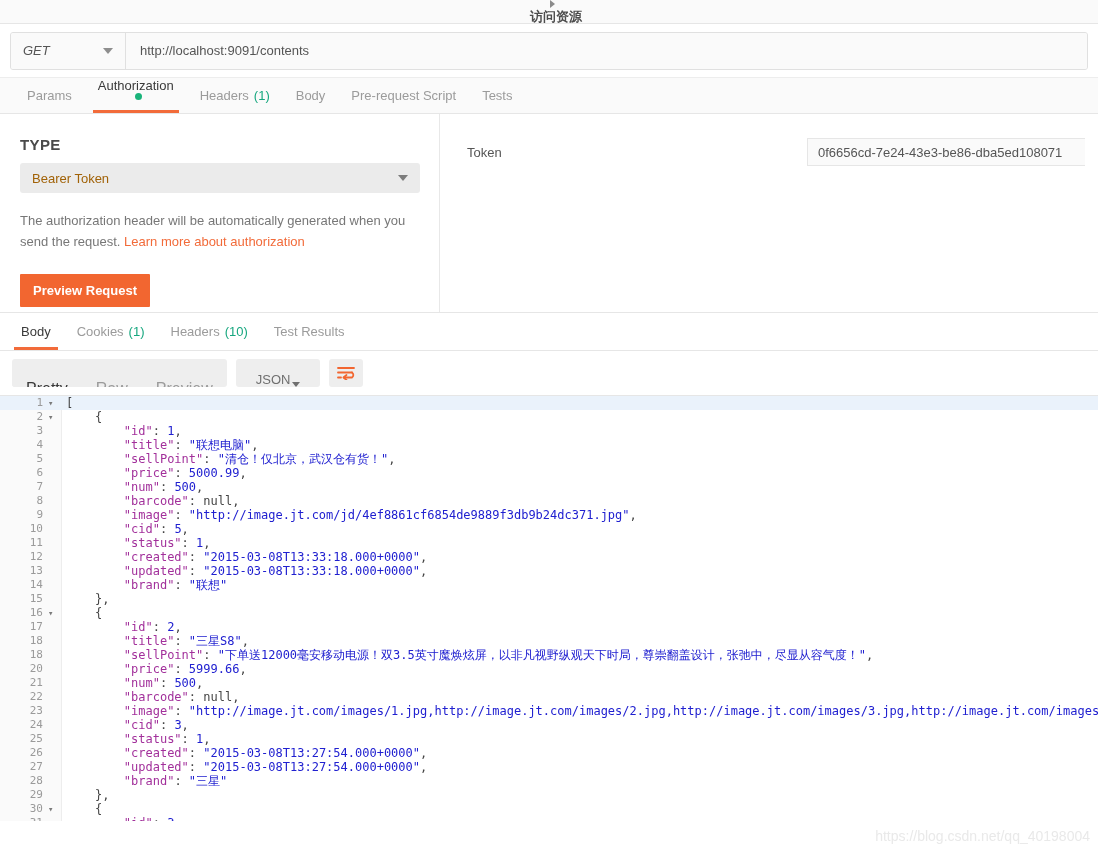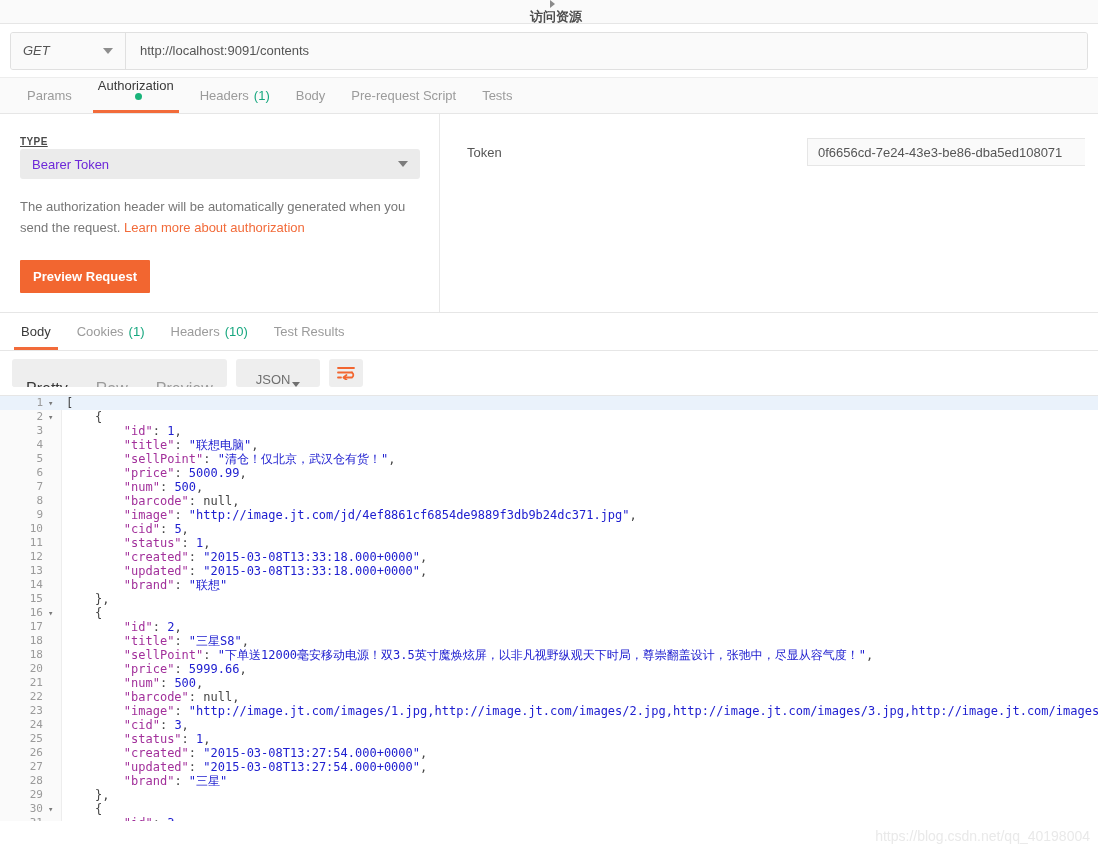--- a/index.html
+++ b/index.html
@@ -104,28 +104,28 @@
     background: #fff;
     border-bottom: 1px solid #e6e6e6;
     display: flex;
   }
   .auth-left {
     width: 440px; height: 100%;
     border-right: 1px solid #e8e8e8;
     padding: 22px 20px 0 20px;
   }
   .type-label {
-    font-size: 10px; color: #4a4a4a; font-weight: bold;
-    letter-spacing: .4px; margin-bottom: 2px; text-decoration: underline;
+    font-size: 15px; color: #4a4a4a; font-weight: bold;
+    letter-spacing: .4px; margin-bottom: 10px;
   }
   .type-select {
     width: 400px; height: 30px;
     background: #ebebeb; border-radius: 3px;
     display: flex; align-items: center; justify-content: space-between;
-    padding: 0 12px; font-size: 13px; color: #6d28d9;
+    padding: 0 12px; font-size: 13px; color: #a16207;
     cursor: pointer;
   }
   .type-select .sel-caret { border-top-color: #7c7c7c; }
   .auth-note {
     margin-top: 17px;
     font-size: 13px; color: #777; line-height: 21px;
     width: 395px;
   }
   .auth-link { color: #f26b3a; cursor: pointer; }
   .preview-btn {

